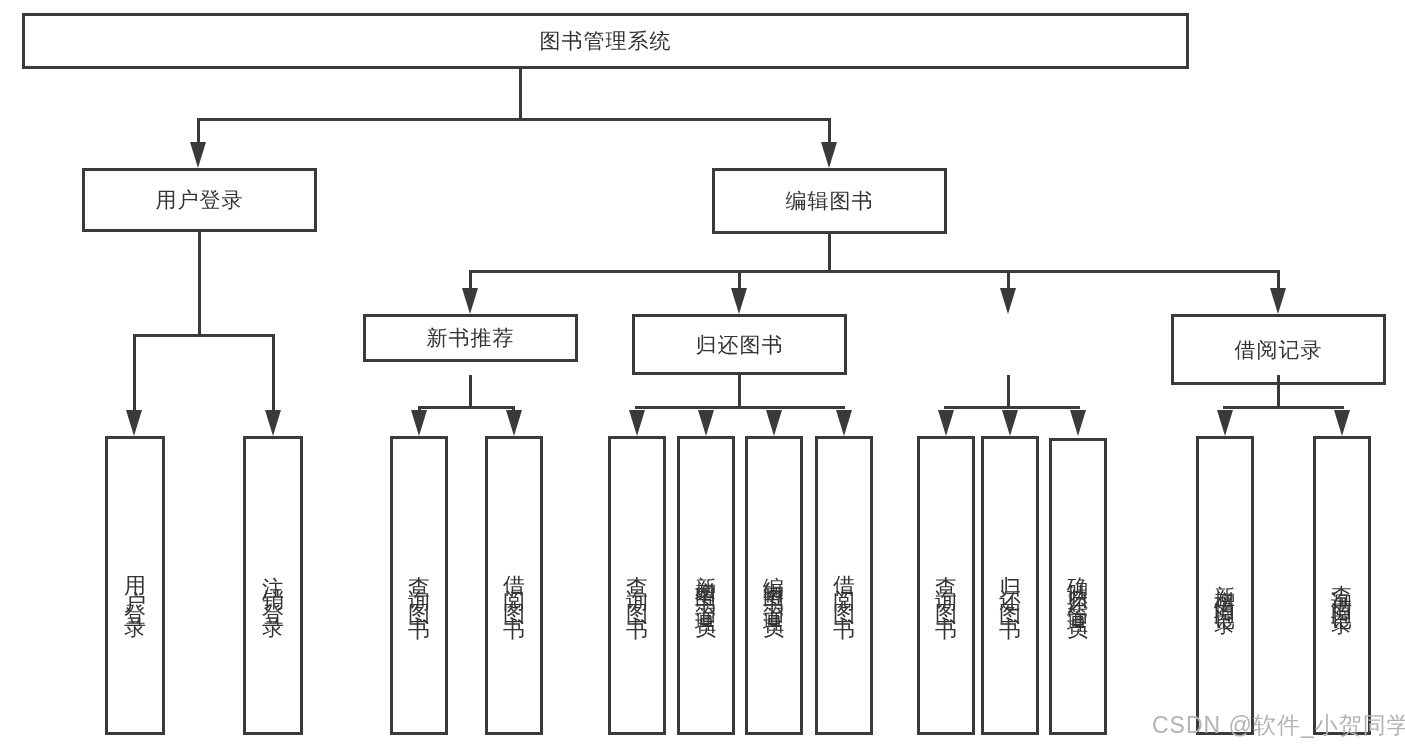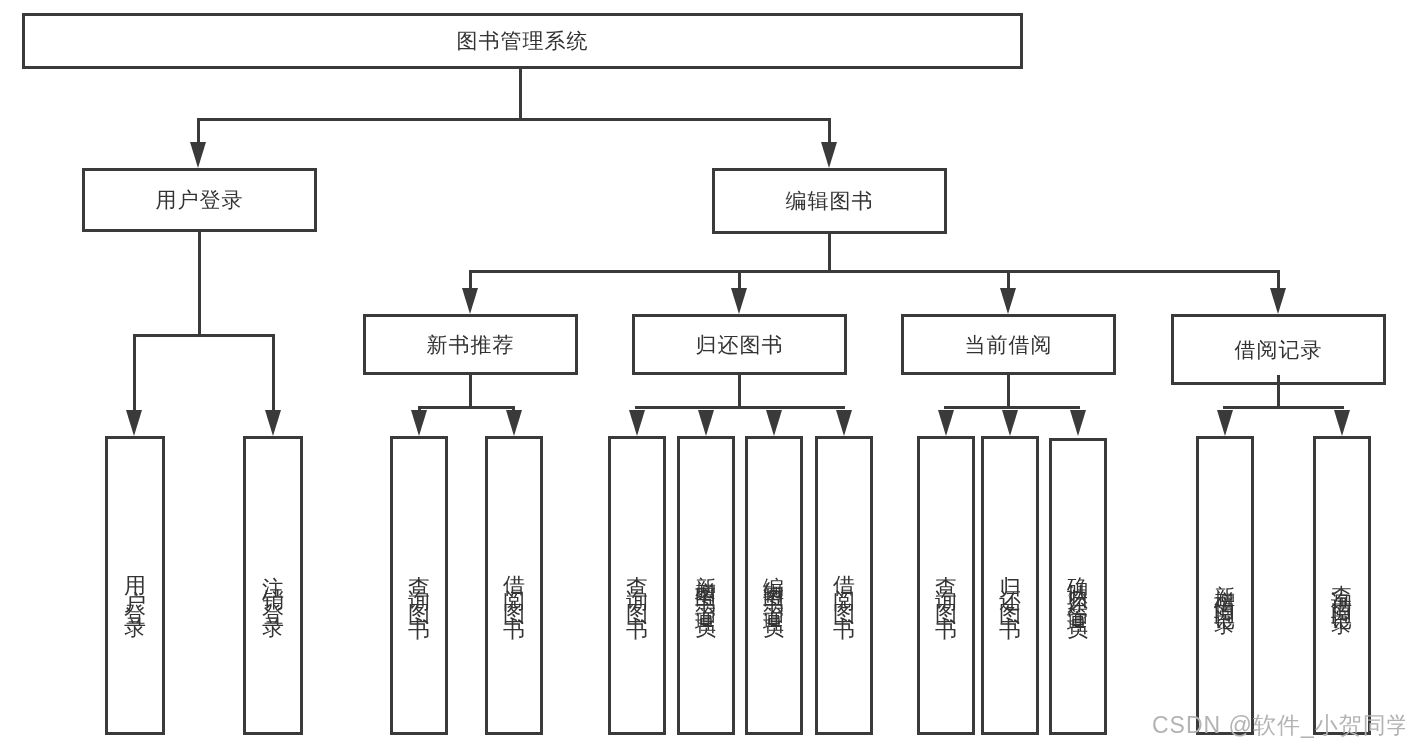--- a/index.html
+++ b/index.html
@@ -58,21 +58,21 @@
     letter-spacing:1px;
     z-index:5;
     white-space:nowrap;
   }
 </style>
 </head>
 <body>
 
 <div class="canvas">
 
-  <div class="node" style="left:22px;top:13px;width:1001px;height:56px;text-align:center;">
+  <div class="node" style="left:22px;top:13px;width:1167px;height:56px;text-align:center;">
     <span>图书管理系统</span>
   </div>
 
   <div class="v" style="left:519px;top:68px;height:52px;"></div>
   <div class="h" style="left:197px;top:118px;width:634px;"></div>
   <div class="v" style="left:197px;top:118px;height:26px;"></div>
   <div class="arr" style="left:190px;top:142px;"></div>
   <div class="v" style="left:828px;top:118px;height:26px;"></div>
   <div class="arr" style="left:821px;top:142px;"></div>
 
@@ -94,28 +94,25 @@
   <div class="h" style="left:469px;top:270px;width:811px;"></div>
   <div class="v" style="left:469px;top:270px;height:20px;"></div>
   <div class="arr" style="left:462px;top:288px;"></div>
   <div class="v" style="left:738px;top:270px;height:20px;"></div>
   <div class="arr" style="left:731px;top:288px;"></div>
   <div class="v" style="left:1007px;top:270px;height:20px;"></div>
   <div class="arr" style="left:1000px;top:288px;"></div>
   <div class="v" style="left:1277px;top:270px;height:20px;"></div>
   <div class="arr" style="left:1270px;top:288px;"></div>
 
-  <div class="node" style="left:363px;top:314px;width:215px;height:61px;">
+  <div class="node" style="left:363px;top:314px;width:215px;height:48px;">
     <span>新书推荐</span>
   </div>
   <div class="node" style="left:632px;top:314px;width:215px;height:61px;">
     <span>归还图书</span>
-  </div>
-  <div class="node" style="left:901px;top:314px;width:215px;height:61px;">
-    <span>当前借阅</span>
   </div>
   <div class="node" style="left:1171px;top:314px;width:215px;height:71px;">
     <span>借阅记录</span>
   </div>
 
   <div class="v" style="left:469px;top:375px;height:33px;"></div>
   <div class="h" style="left:418px;top:406px;width:97px;"></div>
   <div class="v" style="left:418px;top:406px;height:8px;"></div>
   <div class="arr" style="left:411px;top:410px;"></div>
   <div class="v" style="left:512px;top:406px;height:8px;"></div>

